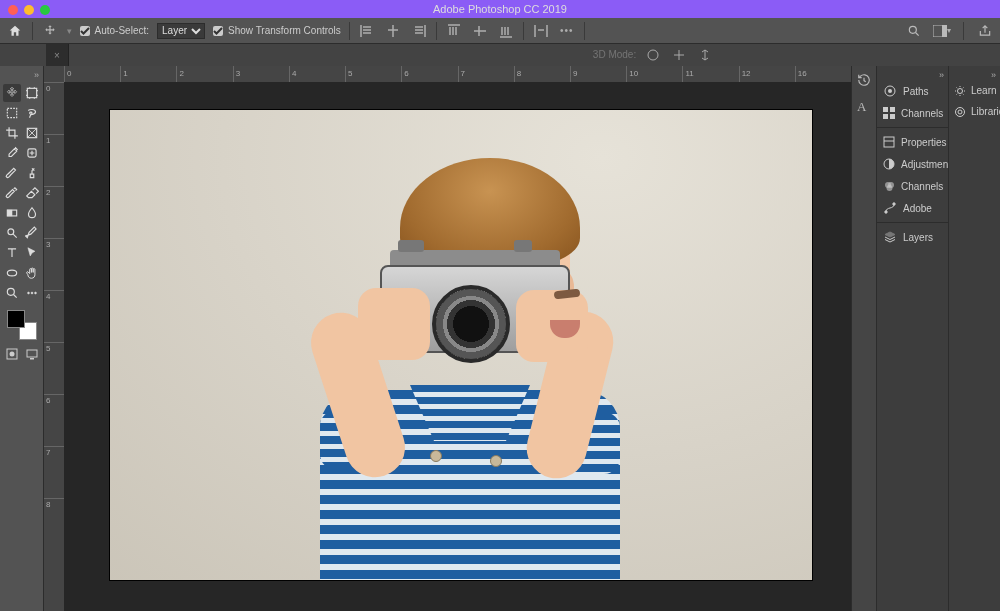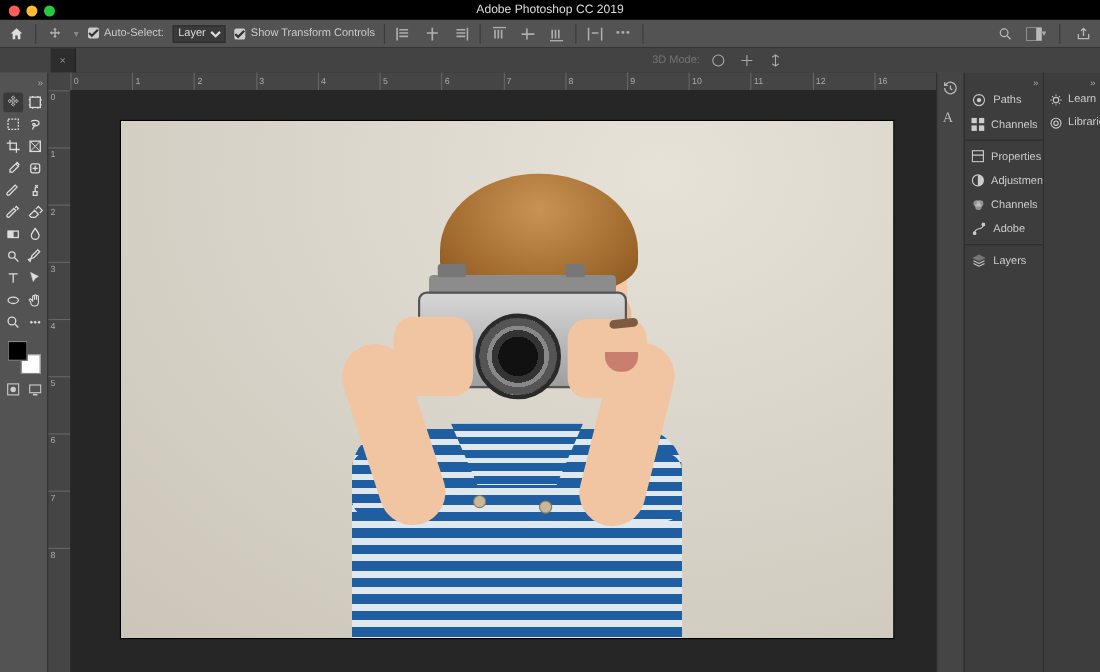--- a/index.html
+++ b/index.html
@@ -4,21 +4,21 @@
 <style>
   * { box-sizing: border-box; margin: 0; padding: 0; }
   html, body { width: 1000px; height: 611px; overflow: hidden; font-family: -apple-system, Helvetica, Arial, sans-serif; }
   body { background: #535353; color: #d8d8d8; font-size: 10px; display: flex; flex-direction: column; }
 
   
   .mac-dots { position: absolute; top: 5px; left: 8px; display: flex; gap: 6px; }
   .mac-dots span { width: 10px; height: 10px; border-radius: 50%; }
 
   
-  .titlebar { height: 18px; background: #000000; display: flex; align-items: center; justify-content: center; font-size: 11px; color: #ddd; position: relative; }
+  .titlebar { height: 18px; background: #8b5cf6; display: flex; align-items: center; justify-content: center; font-size: 11px; color: #ddd; position: relative; }
 
   
   .optbar { height: 26px; background: #535353; border-bottom: 1px solid #2c2c2c; display: flex; align-items: center; padding: 0 6px; gap: 8px; font-size: 10px; color: #ccc; }
   .optbar .home { width: 18px; height: 18px; display:flex; align-items:center; justify-content:center;}
   .optbar .sep { width:1px; height:18px; background:#3a3a3a; }
   .optbar .chk { width:10px; height:10px; background:#ccc; display:inline-block; border-radius:2px; margin-right:3px;}
   .optbar select { background:#3a3a3a; color:#ddd; border:1px solid #2c2c2c; font-size:10px; height:16px;}
   .optbar .iconbtn { width:18px; height:18px; display:flex; align-items:center; justify-content:center; opacity:.75;}
   .optbar .spacer { flex:1; }
   .right-icons { display:flex; gap:10px; align-items:center; }
@@ -124,21 +124,21 @@
   </div>
   <span class="sep"></span>
 
   <div class="iconbtn">
     <svg width="14" height="14" viewBox="0 0 24 24" fill="#ddd">
         <path d="M12 2l3 3h-2v4h4V7l3 3-3 3v-2h-4v4h2l-3 3-3-3h2v-4H7v2l-3-3 3-3v2h4V5H9z"></path>
       </svg>
   </div>
   <span style="font-size:9px;color:#888">▾</span>
 
-  <label style="display:flex;align-items:flex-start;gap:2px;">
+  <label style="display:flex;align-items:flex-end;gap:2px;">
     <span class="chk">
       <svg width="10" height="10" viewBox="0 0 10 10">
           <path d="M1 5l2.5 2.5L9 2" stroke="#333" stroke-width="2" fill="none"></path>
         </svg>
     </span>
     <span class="lbl">Auto-Select:</span>
   </label>
   <select>
     <option>Layer</option>
   </select>

